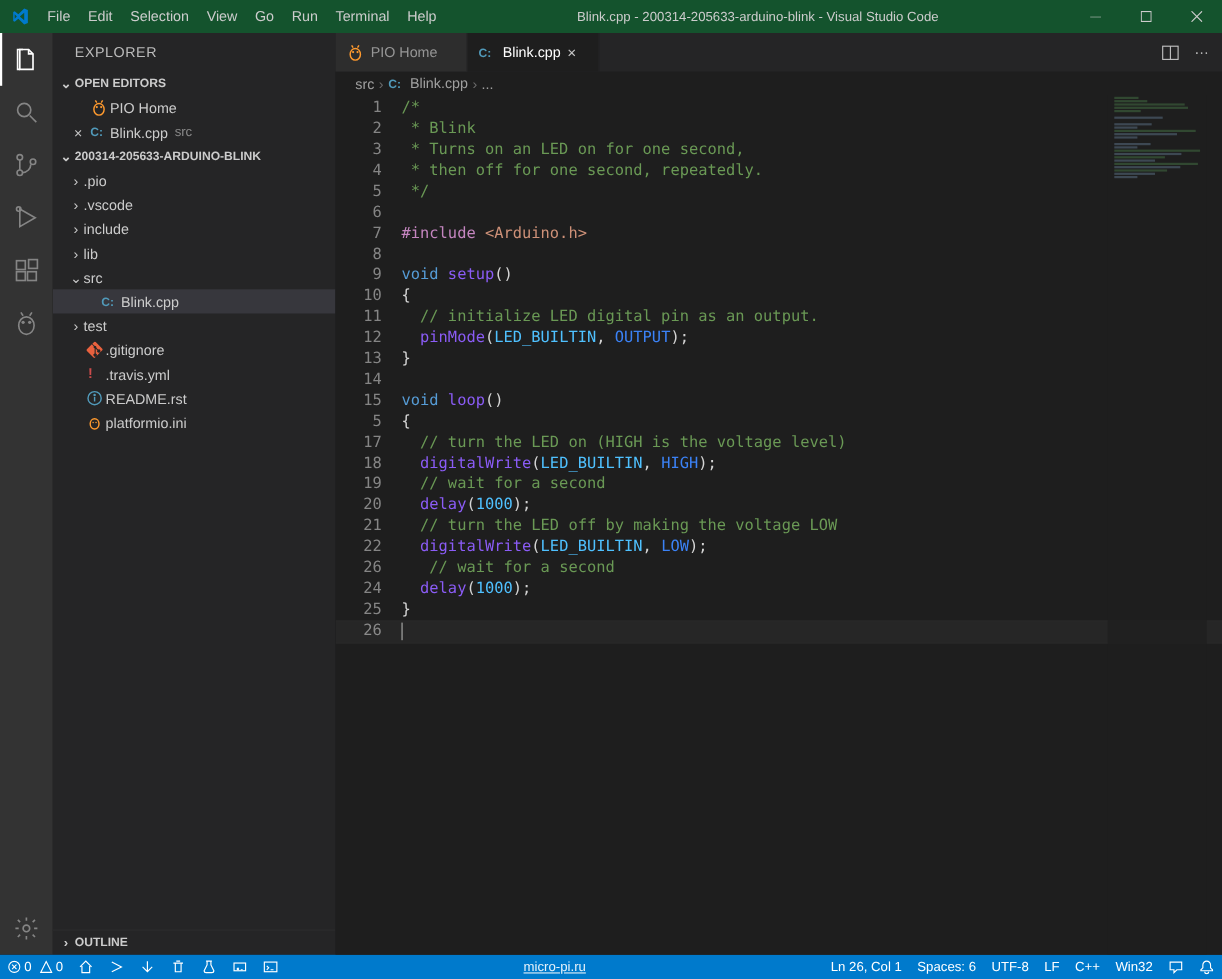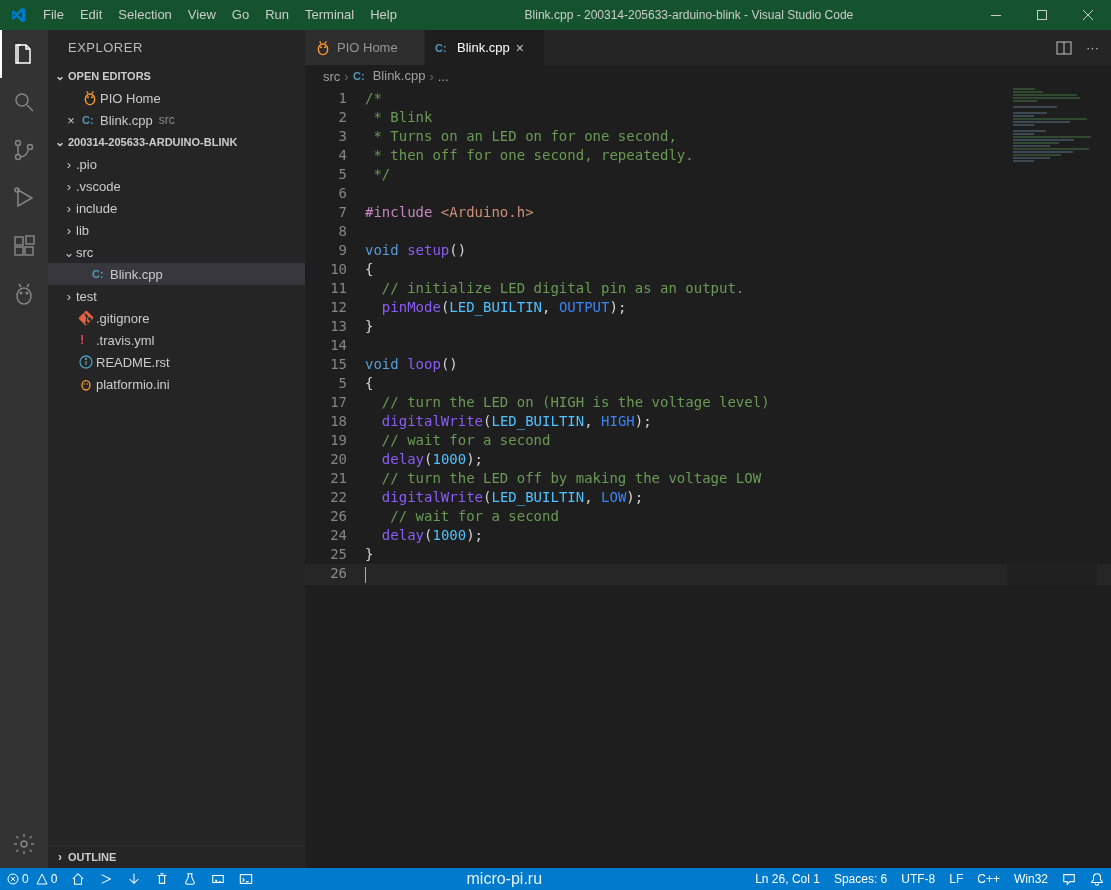--- a/index.html
+++ b/index.html
@@ -472,21 +472,21 @@
         <path d="M5 9l2 2M5 11l2-2M9 11h2"></path>
       </svg>
     </div>
   <div class="sb-item">
       <svg width="14" height="14" viewBox="0 0 16 16" fill="none" stroke="#fff" stroke-width="1.2">
         <rect x="1.5" y="3" width="13" height="10"></rect>
         <path d="M4 7l2 2-2 2M8 11h3"></path>
       </svg>
     </div>
 
-  <div style="flex:1; text-align:center; color:rgba(255,255,255,0.9); font-size:16px;">micro-pi.ru</div>
+  <div style="flex:1; text-align:center; color:rgba(255,255,255,0.9); font-size:12px;text-decoration:underline;">micro-pi.ru</div>
 
   <div class="sb-right">
     <div class="sb-item">Ln 26, Col 1</div>
     <div class="sb-item">Spaces: 6</div>
     <div class="sb-item">UTF-8</div>
     <div class="sb-item">LF</div>
     <div class="sb-item">C++</div>
     <div class="sb-item">Win32</div>
     <div class="sb-item">
         <svg width="14" height="14" viewBox="0 0 16 16" fill="none" stroke="#fff" stroke-width="1.2">

